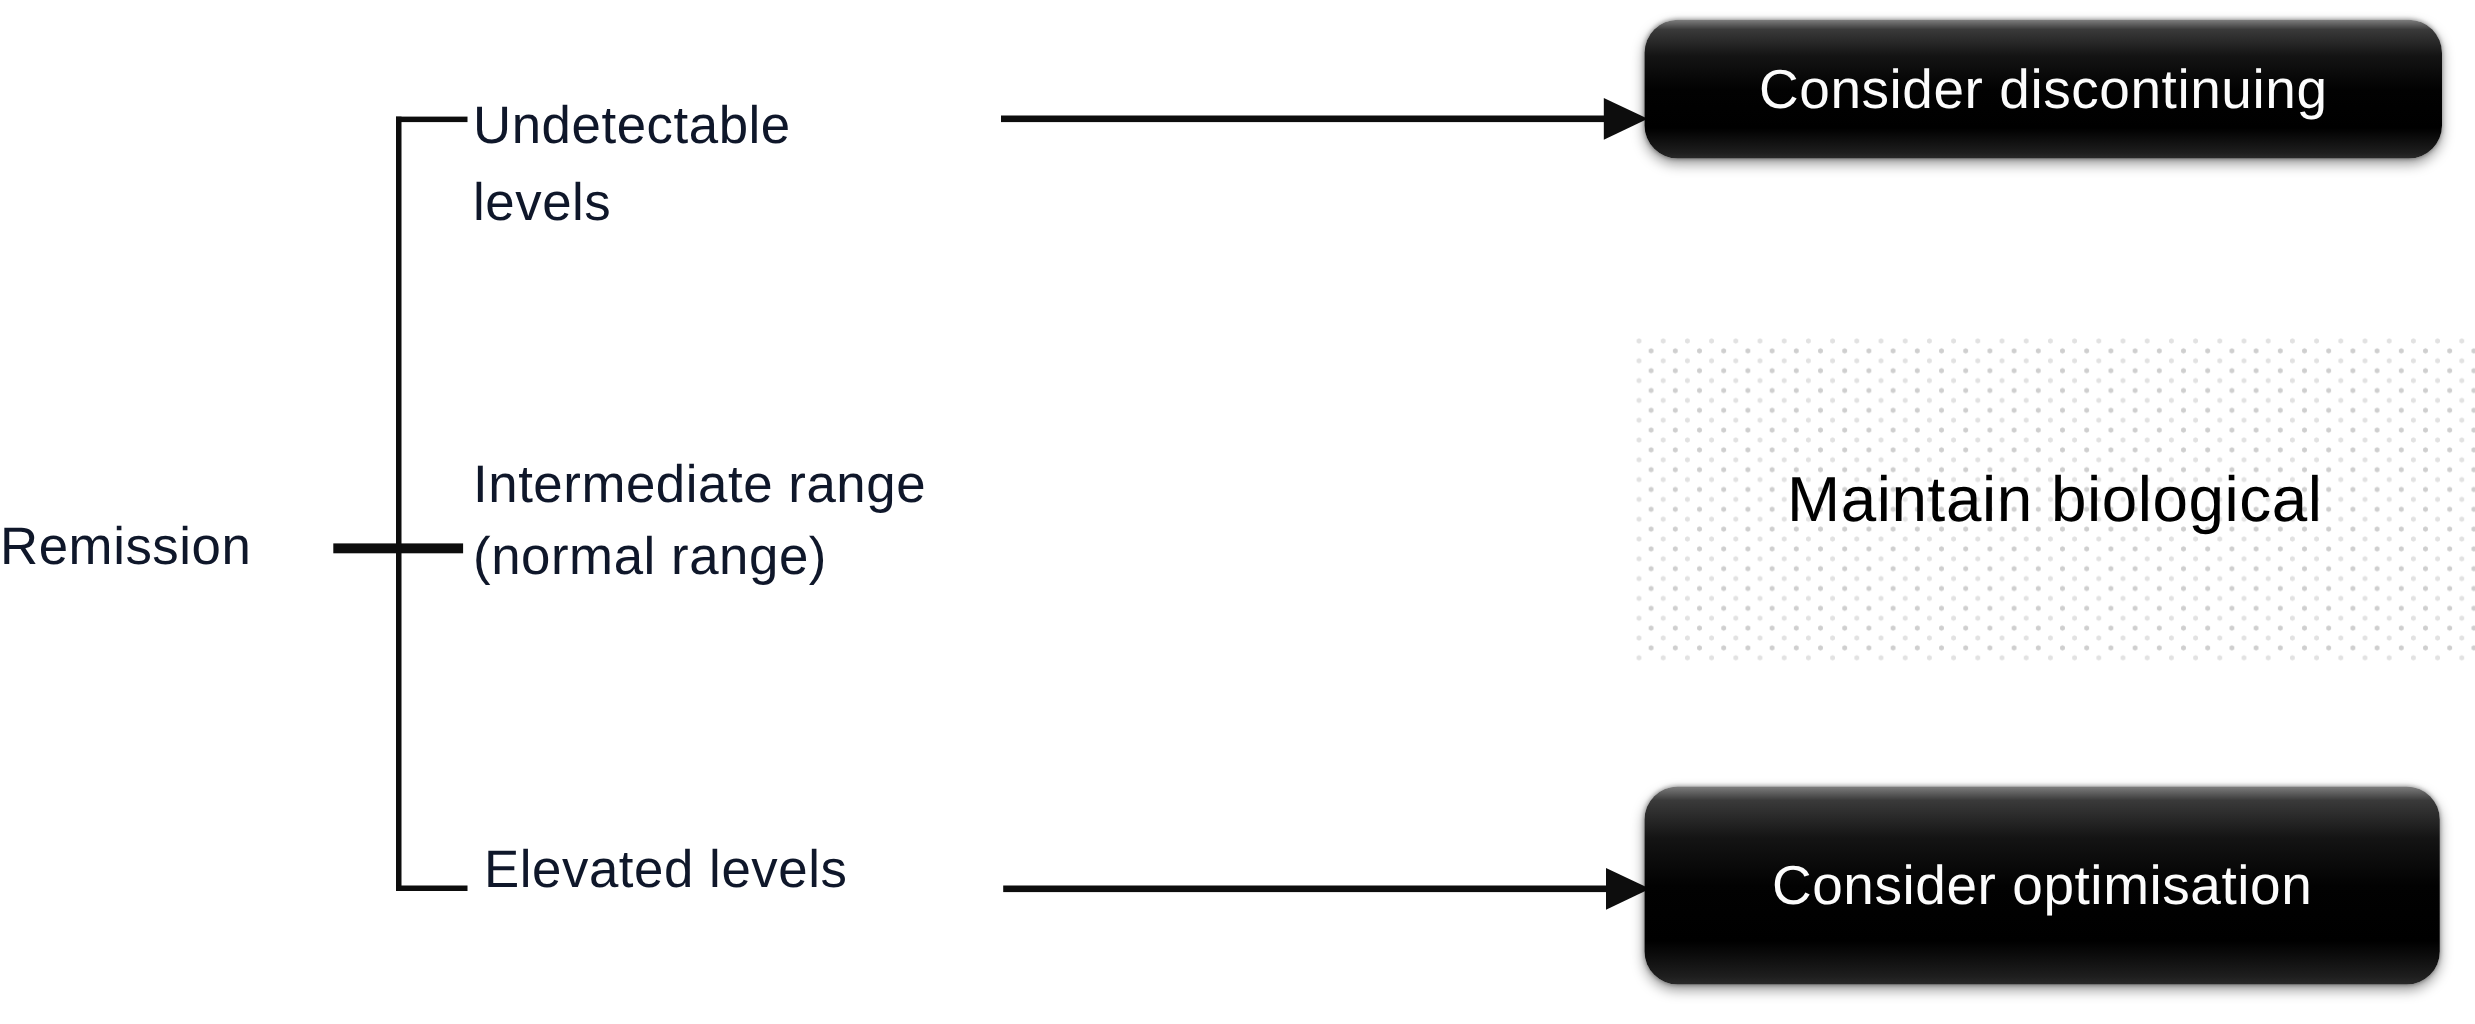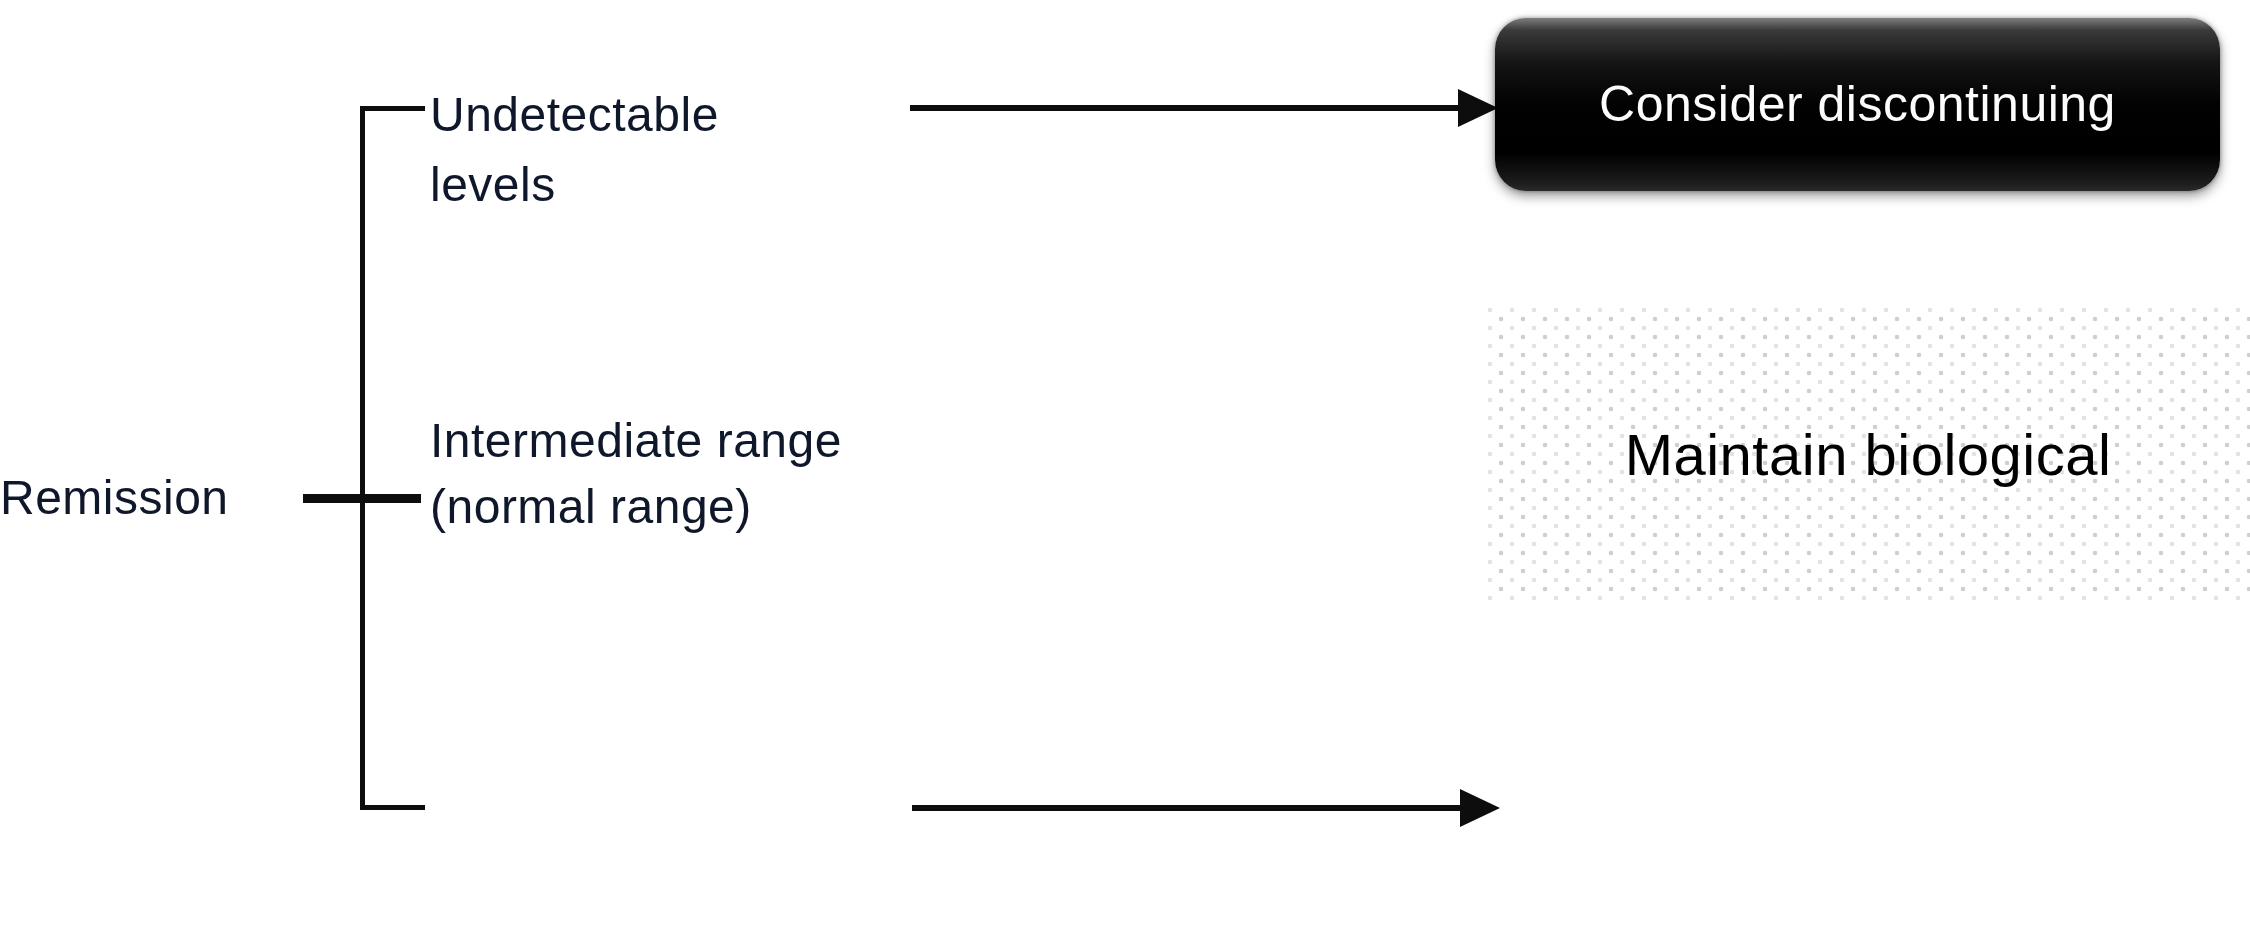--- a/index.html
+++ b/index.html
@@ -72,21 +72,21 @@
     color: #fcfcfc;
     display: flex;
     flex-direction: column;
     align-items: center;
     justify-content: center;
     text-align: center;
     font-size: 50px;
     line-height: 69px;
     letter-spacing: 0.5px;
   }
-  .box-discontinue { left: 1495px; top: 18px;  width: 725px; height: 173px; border-radius: 31px; }
+  .box-discontinue { left: 1495px; top: 18px;  width: 725px; height: 126px; }
   .box-optimise    { left: 1495px; top: 715px; width: 723px; height: 180px; }
 
   
   .dotted-region {
     position: absolute;
     left: 1486px; top: 306px; width: 764px; height: 296px;
     background-image:
       radial-gradient(circle, #cfcfcf 2px, rgba(0,0,0,0) 2.6px),
       radial-gradient(circle, #e2e2e2 2px, rgba(0,0,0,0) 2.6px);
     background-size: 22px 18px, 22px 18px;
@@ -115,33 +115,39 @@
   <div class="label label-undetectable">
     <div>Undetectable</div>
     <div>levels</div>
   </div>
 
   <div class="label label-intermediate">
     <div>Intermediate range</div>
     <div>(normal range)</div>
   </div>
 
+  <div class="label label-elevated">
+    <div>Elevated levels</div>
+  </div>
 
   <div class="arrow arrow-1">
     <div class="shaft"></div>
     <div class="head"></div>
   </div>
 
   <div class="arrow arrow-2">
     <div class="shaft"></div>
     <div class="head"></div>
   </div>
 
   <div class="outcome-box box-discontinue">
     <div>Consider discontinuing</div>
   </div>
 
   <div class="dotted-region">
     <div>Maintain biological</div>
   </div>
 
+  <div class="outcome-box box-optimise">
+    <div>Consider optimisation</div>
+  </div>
 
 </div>
 
 </body></html>

